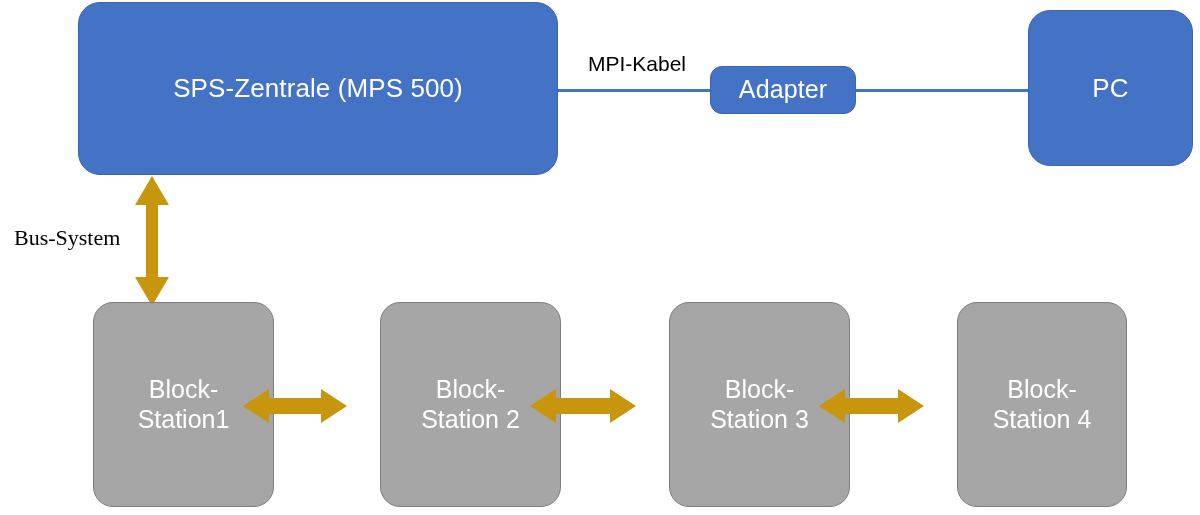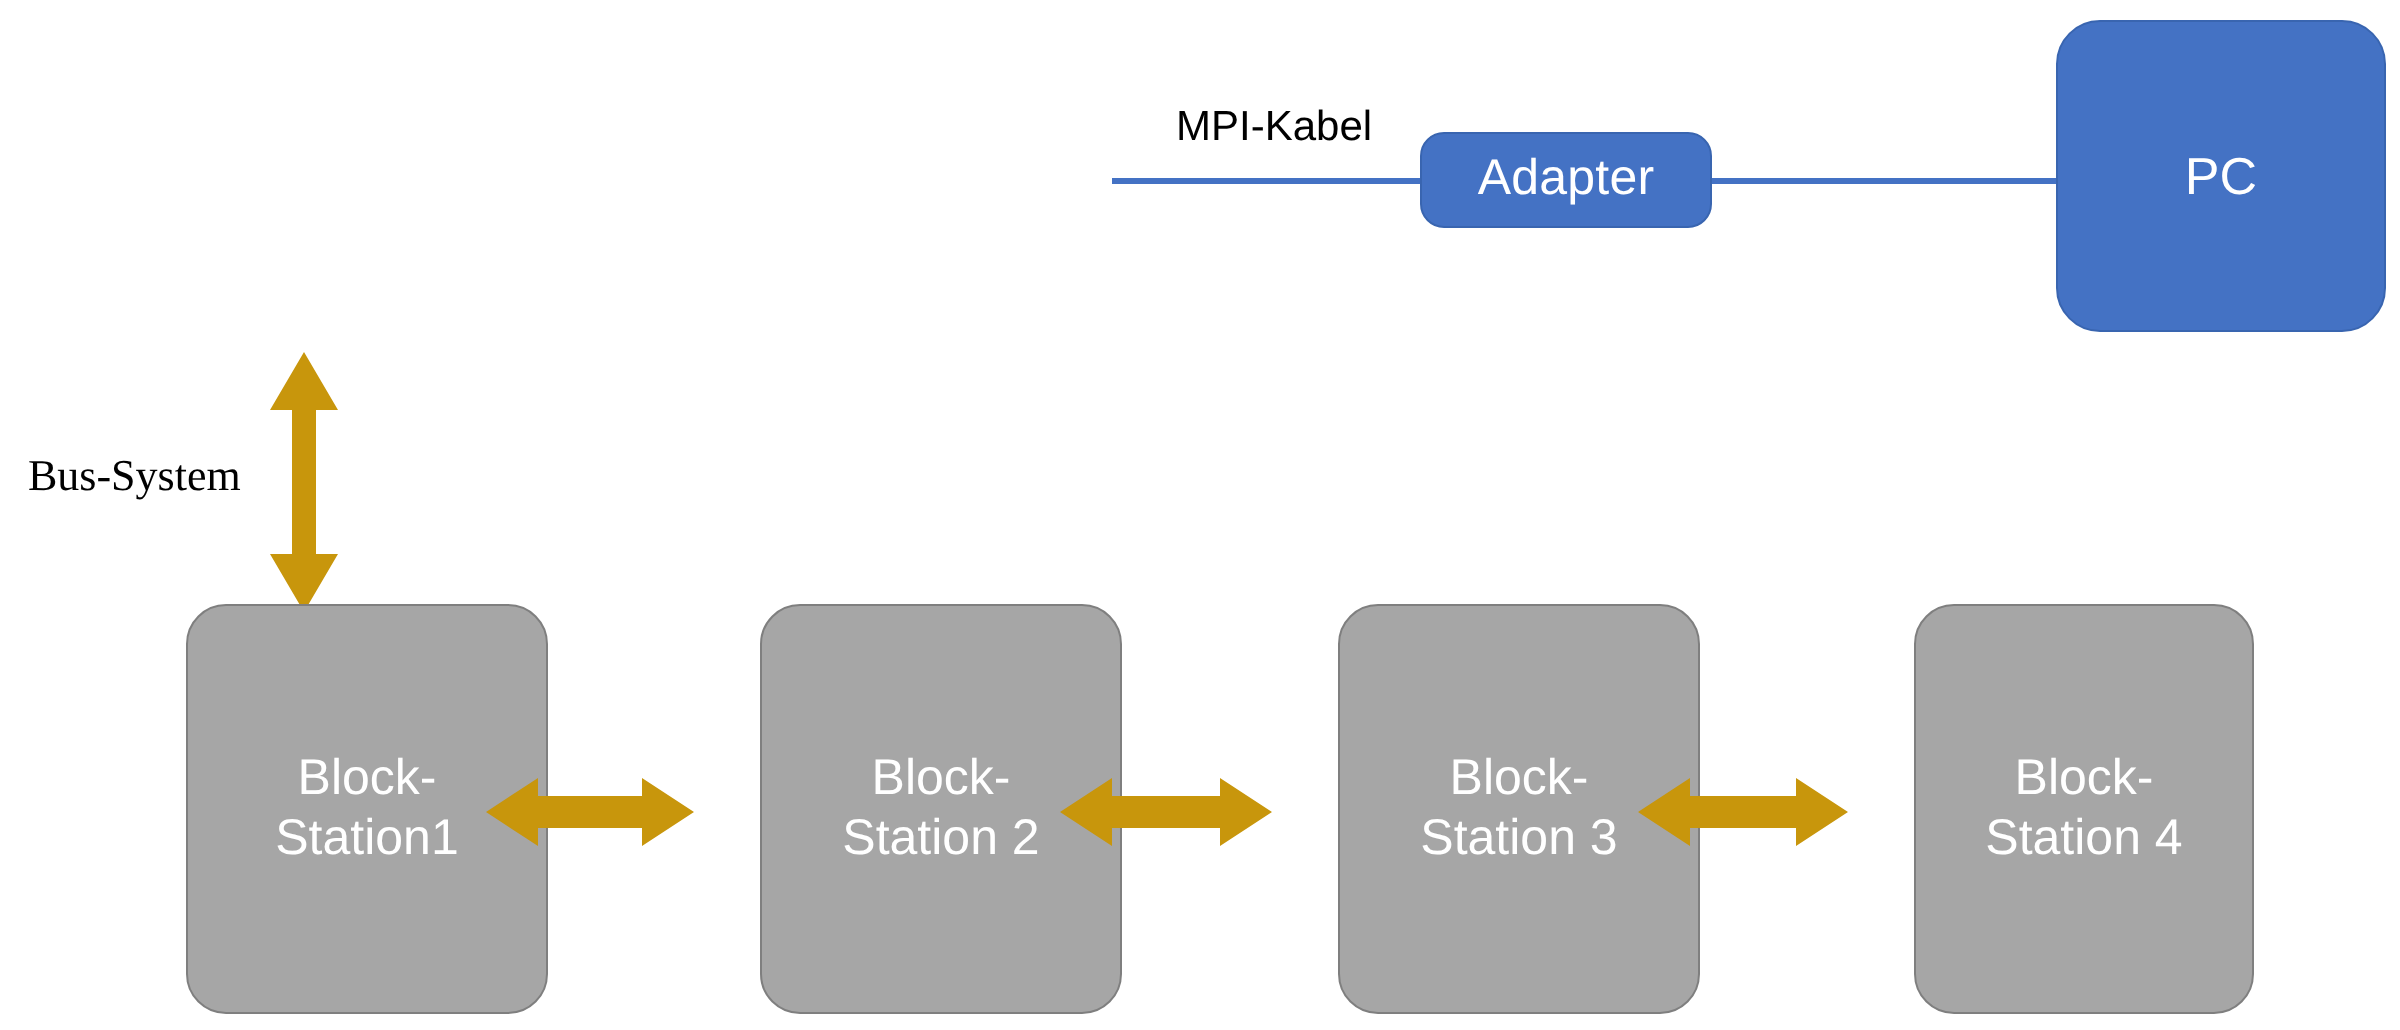--- a/index.html
+++ b/index.html
@@ -82,20 +82,21 @@
   }
 </style>
 </head>
 <body>
 
 <div id="canvas">
 
   <div class="link" style="left:556px; top:89px; width:162px;"></div>
   <div class="link" style="left:848px; top:89px; width:186px;"></div>
 
+  <div class="node node-blue" style="left:78px; top:2px; width:480px; height:173px;">SPS-Zentrale (MPS 500)</div>
 
   <div class="node node-blue small" style="left:710px; top:66px; width:146px; height:48px;">Adapter</div>
 
   <div class="node node-blue" style="left:1028px; top:10px; width:165px; height:156px;">PC</div>
 
   <div class="link-label" style="left:588px; top:52px;">MPI-Kabel</div>
 
 
   <svg class="arrow" style="left:131px; top:176px;" width="42" height="130" viewBox="0 0 42 130">
     <polygon points="21,0 38,29 27,29 27,101 38,101 21,130 4,101 15,101 15,29 4,29" fill="#C8960C"></polygon>

